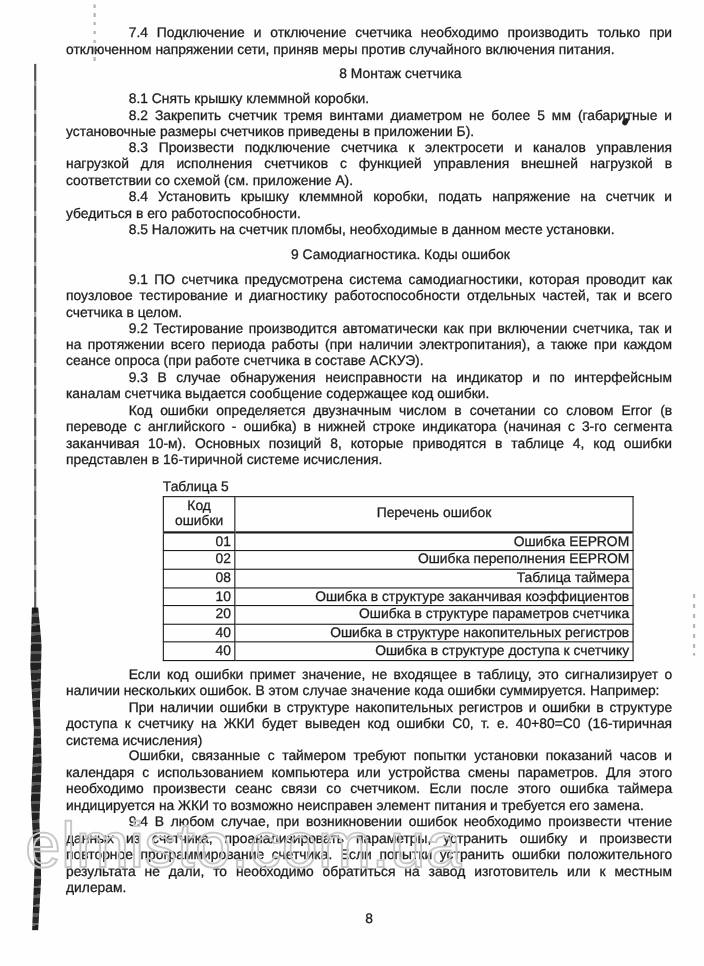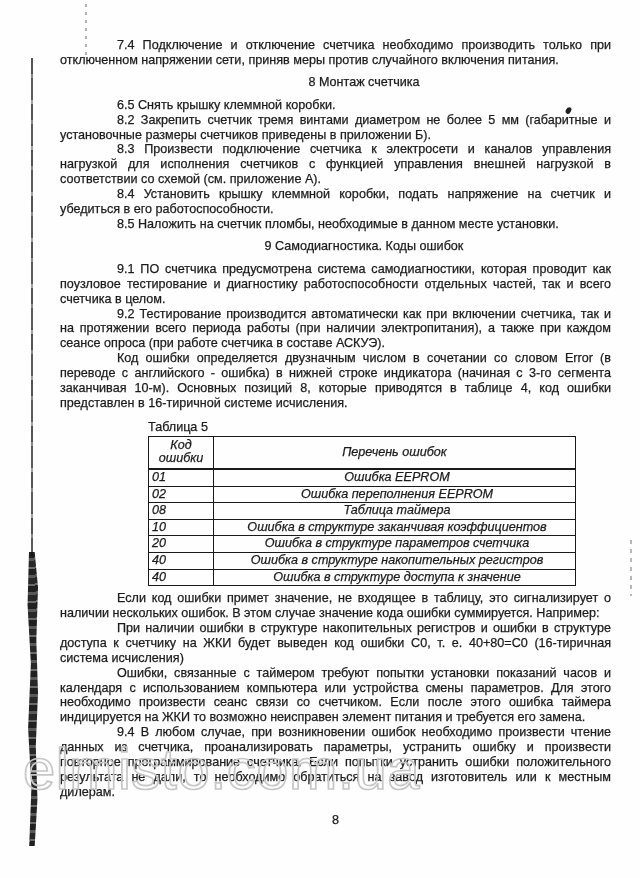--- a/index.html
+++ b/index.html
@@ -6,21 +6,21 @@
   .page{
     position:relative;
     width:640px;height:878px;
     background:#fefefe;
     overflow:hidden;
     font-family:"Liberation Sans","DejaVu Sans",sans-serif;
     color:#1c1c1c;
   }
   .content{
     position:absolute;
-    left:60px;top:38px;
+    left:60px;top:23px;
     width:551px;
     font-size:12.6px;
     line-height:14.9px;
     -webkit-text-stroke:0.25px currentColor;
   }
   .content p{
     margin:0;
     text-align:justify;
     text-indent:57px;
   }
@@ -38,31 +38,30 @@
     margin-left:88px;
     width:428px;
     table-layout:fixed;
   }
   table.err th, table.err td{
     border:1.6px solid #1a1a1a;
     font-weight:normal;
     font-size:12.6px;
     line-height:13.6px;
     padding:1px 3px;
-    font-style:italic;
   }
   table.err th{
     text-align:center;
     vertical-align:middle;
     padding:2px 3px;
     border-bottom-width:2px;
   }
   table.err th.col-code{width:58px;}
-  table.err td.code{text-align:left;margin-left:29px;}
-  table.err td.desc{padding-left:8px;text-align:center;}
+  table.err td.code{text-align:right;margin-left:29px;}
+  table.err td.desc{padding-left:8px;text-align:right;}
   .after-table{margin-top:5px !important;}
   .page-num{
     margin-top:13px;
     text-align:center;
     text-indent:0;
   }
   .watermark{
     position:absolute;
     left:23px;top:735px;
     font-size:58px;
@@ -114,30 +113,31 @@
   <div class="speck"></div>
 
   <div class="watermark">elmisto.com.ua</div>
 
   <div class="content">
 
     <p>7.4 Подключение и отключение счетчика необходимо производить только при отключенном напряжении сети, приняв меры против случайного включения питания.</p>
 
     <p class="heading">8 Монтаж счетчика</p>
 
-    <p>6.5 Снять крышку клеммной коробки.</p>
+    <p>8.1 Снять крышку клеммной коробки.</p>
     <p>8.2 Закрепить счетчик тремя винтами диаметром не более 5 мм (габаритные и установочные размеры счетчиков приведены в приложении Б).</p>
     <p>8.3 Произвести подключение счетчика к электросети и каналов управления нагрузкой для исполнения счетчиков с функцией управления внешней нагрузкой в соответствии со схемой (см. приложение А).</p>
     <p>8.4 Установить крышку клеммной коробки, подать напряжение на счетчик и убедиться в его работоспособности.</p>
     <p>8.5 Наложить на счетчик пломбы, необходимые в данном месте установки.</p>
 
     <p class="heading">9  Самодиагностика. Коды ошибок</p>
 
     <p>9.1 ПО счетчика предусмотрена система самодиагностики, которая проводит как поузловое тестирование и диагностику работоспособности отдельных частей, так и всего счетчика в целом.</p>
     <p>9.2 Тестирование производится автоматически как при включении счетчика, так и на протяжении всего периода работы (при наличии электропитания), а также при каждом сеансе опроса (при работе счетчика в составе АСКУЭ).</p>
+    <p>9.3 В случае обнаружения неисправности на индикатор и по интерфейсным каналам счетчика выдается сообщение содержащее код ошибки.</p>
     <p>Код ошибки определяется двузначным числом в сочетании со словом Error (в переводе с английского - ошибка)  в нижней строке индикатора (начиная с 3-го сегмента заканчивая 10-м). Основных позиций 8, которые приводятся в таблице 4, код ошибки представлен в 16-тиричной системе исчисления.</p>
 
     <p class="tbl-caption">Таблица 5</p>
 
     <table class="err">
       <thead>
         <tr>
           <th class="col-code">Код ошибки</th>
           <th>Перечень ошибок</th>
         </tr>
@@ -162,21 +162,21 @@
         <tr>
           <td class="code">20</td>
           <td class="desc">Ошибка в структуре параметров счетчика</td>
         </tr>
         <tr>
           <td class="code">40</td>
           <td class="desc">Ошибка в структуре накопительных регистров</td>
         </tr>
         <tr>
           <td class="code">40</td>
-          <td class="desc">Ошибка в структуре доступа к значение</td>
+          <td class="desc">Ошибка в структуре доступа к счетчику</td>
         </tr>
       </tbody>
     </table>
 
     <p class="after-table">Если код ошибки примет значение, не входящее в таблицу, это  сигнализирует о наличии нескольких ошибок. В этом случае значение кода ошибки суммируется. Например:</p>
     <p>При наличии ошибки в структуре накопительных регистров и ошибки в структуре доступа к счетчику на ЖКИ будет выведен код ошибки С0, т. е. 40+80=С0 (16-тиричная система исчисления)</p>
     <p>Ошибки, связанные с таймером требуют попытки установки показаний часов и календаря с использованием компьютера или устройства смены параметров. Для этого необходимо произвести сеанс связи со счетчиком. Если после этого ошибка таймера индицируется на ЖКИ то возможно неисправен элемент питания и требуется его замена.</p>
     <p>9.4 В любом случае, при возникновении ошибок необходимо произвести чтение данных из счетчика, проанализировать параметры, устранить ошибку и произвести повторное программирование счетчика. Если  попытки  устранить  ошибки положительного результата не дали, то необходимо обратиться на завод изготовитель или к местным дилерам.</p>
 
     <div class="page-num">8</div>

